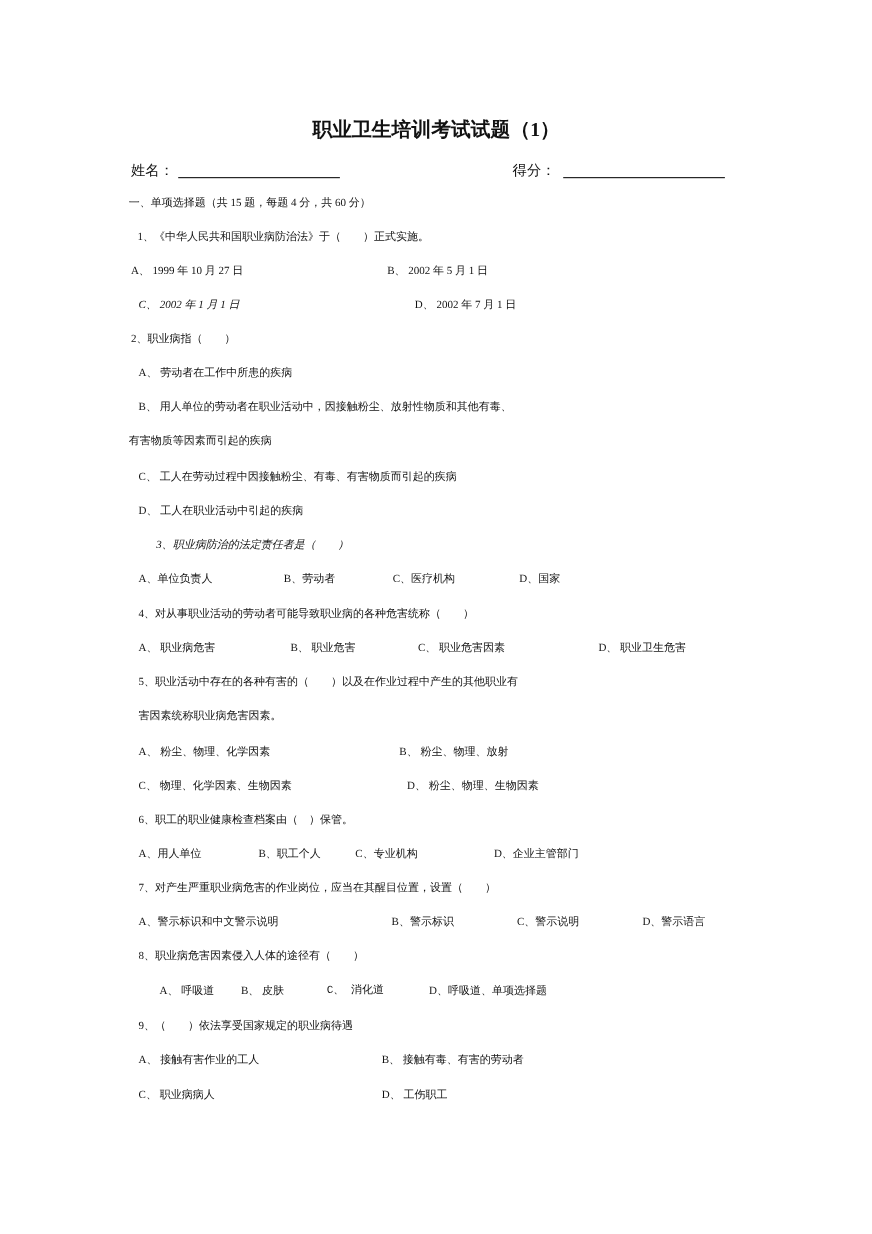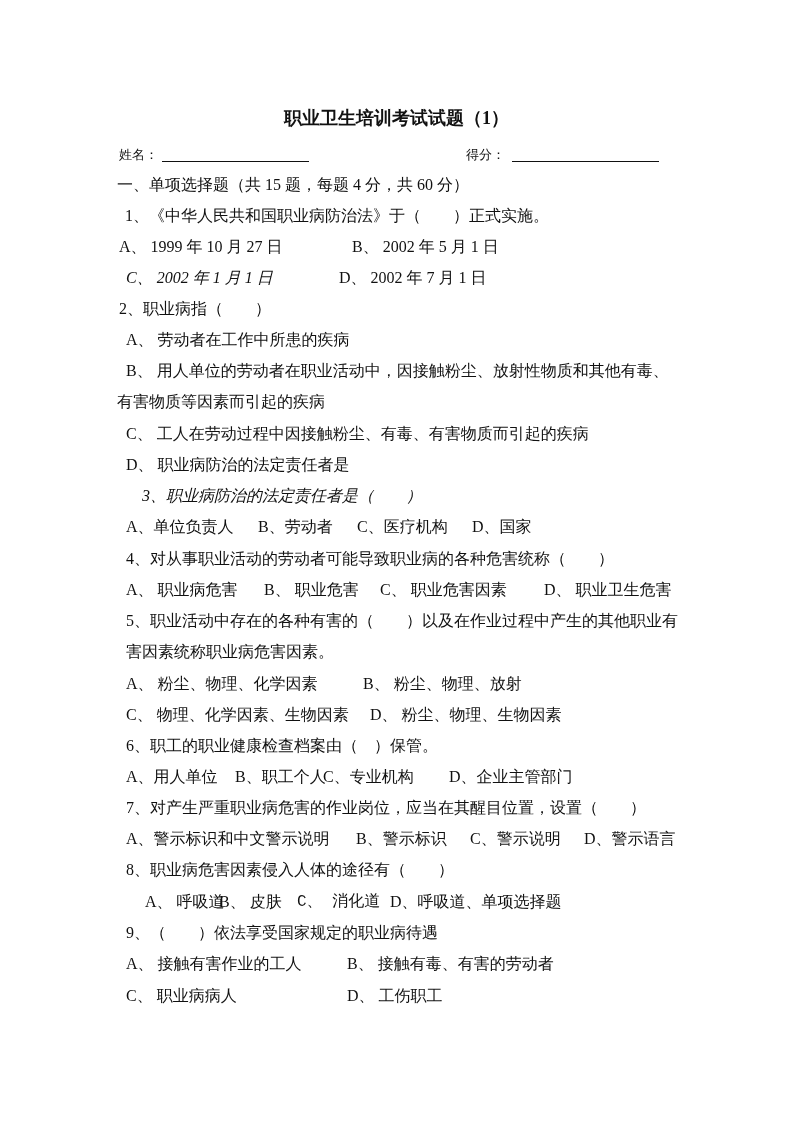--- a/index.html
+++ b/index.html
@@ -1,18 +1,18 @@
 <!DOCTYPE html>
 <html><head>
 <meta charset="utf-8">
 <style>
   html, body { margin:0; padding:0; background:#ffffff; }
   body { width:793px; height:1122px; position:relative; overflow:hidden;
          font-family: "Liberation Serif", "DejaVu Serif", serif; color:#111; }
-  .line { position:absolute; font-size:16px; line-height:20px; white-space:nowrap; }
+  .line { position:absolute; font-size:10px; line-height:20px; white-space:nowrap; }
   .title { position:absolute; left:0; width:793px; top:106px; text-align:center;
            font-size:18px; font-weight:bold; line-height:24px; }
   .label-small { font-size:13px; }
   .underline { position:absolute; height:0; border-top:1.3px solid #111; }
   .opt { position:absolute; white-space:nowrap; }
 </style>
 </head>
 <body>
 
 <div>
@@ -27,29 +27,29 @@
 
   <div class="line" style="left:117px; top:175px;">一、单项选择题（共 15 题，每题 4 分，共 60 分）</div>
 
   <div class="line" style="left:125px; top:206px;">1、《中华人民共和国职业病防治法》于（　　）正式实施。</div>
   <div class="line" style="top:237px; left:0; width:793px;">
     <span class="opt" style="left:119px;">A、 1999 年 10 月 27 日</span>
     <span class="opt" style="left:352px;">B、 2002 年 5 月 1 日</span>
   </div>
   <div class="line" style="top:268px; left:0; width:793px;">
     <span class="opt" style="left:126px;font-style:italic;">C、 2002 年 1 月 1 日</span>
-    <span class="opt" style="left:339px;">D、 2002 年 7 月 1 日</span>
+    <span class="opt" style="left:377px;">D、 2002 年 7 月 1 日</span>
   </div>
 
   <div class="line" style="left:119px; top:299px;">2、职业病指（　　）</div>
   <div class="line" style="left:126px; top:330px;">A、 劳动者在工作中所患的疾病</div>
   <div class="line" style="left:126px; top:361px;">B、 用人单位的劳动者在职业活动中，因接触粉尘、放射性物质和其他有毒、</div>
   <div class="line" style="left:117px; top:392px;">有害物质等因素而引起的疾病</div>
   <div class="line" style="left:126px; top:424px;">C、 工人在劳动过程中因接触粉尘、有毒、有害物质而引起的疾病</div>
-  <div class="line" style="left:126px; top:455px;">D、 职业病防治的法定责任者是</div>
+  <div class="line" style="left:126px; top:455px;">D、 工人在职业活动中引起的疾病</div>
 
   <div class="line" style="left:142px; top:486px;font-style:italic;">3、职业病防治的法定责任者是（　　）</div>
   <div class="line" style="top:517px; left:0; width:793px;">
     <span class="opt" style="left:126px;">A、单位负责人</span>
     <span class="opt" style="left:258px;">B、劳动者</span>
     <span class="opt" style="left:357px;">C、医疗机构</span>
     <span class="opt" style="left:472px;">D、国家</span>
   </div>
 
   <div class="line" style="left:126px; top:549px;">4、对从事职业活动的劳动者可能导致职业病的各种危害统称（　　）</div>

